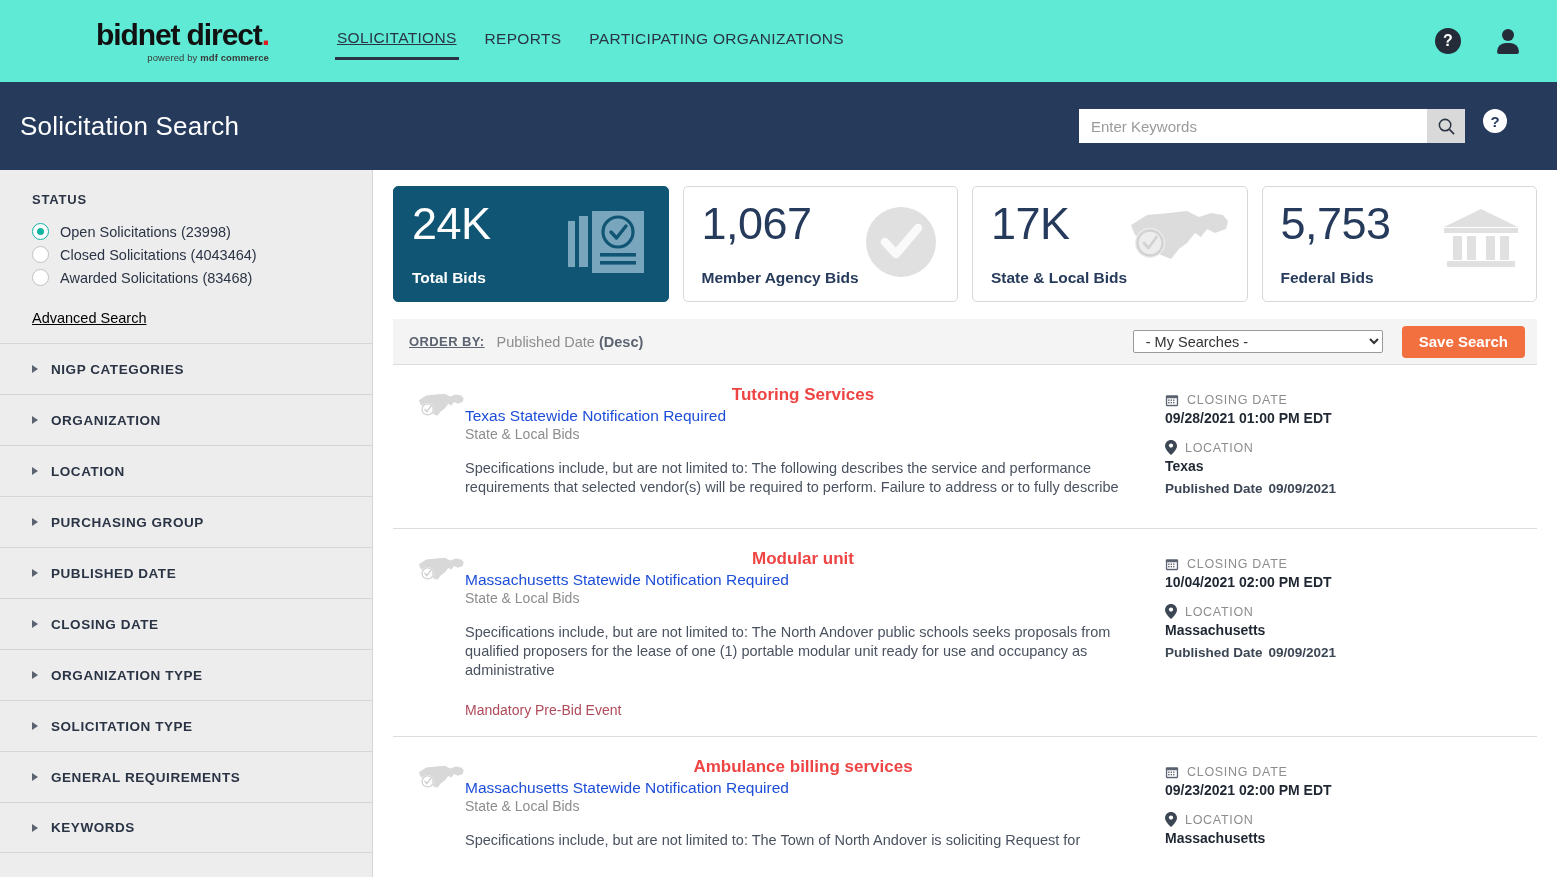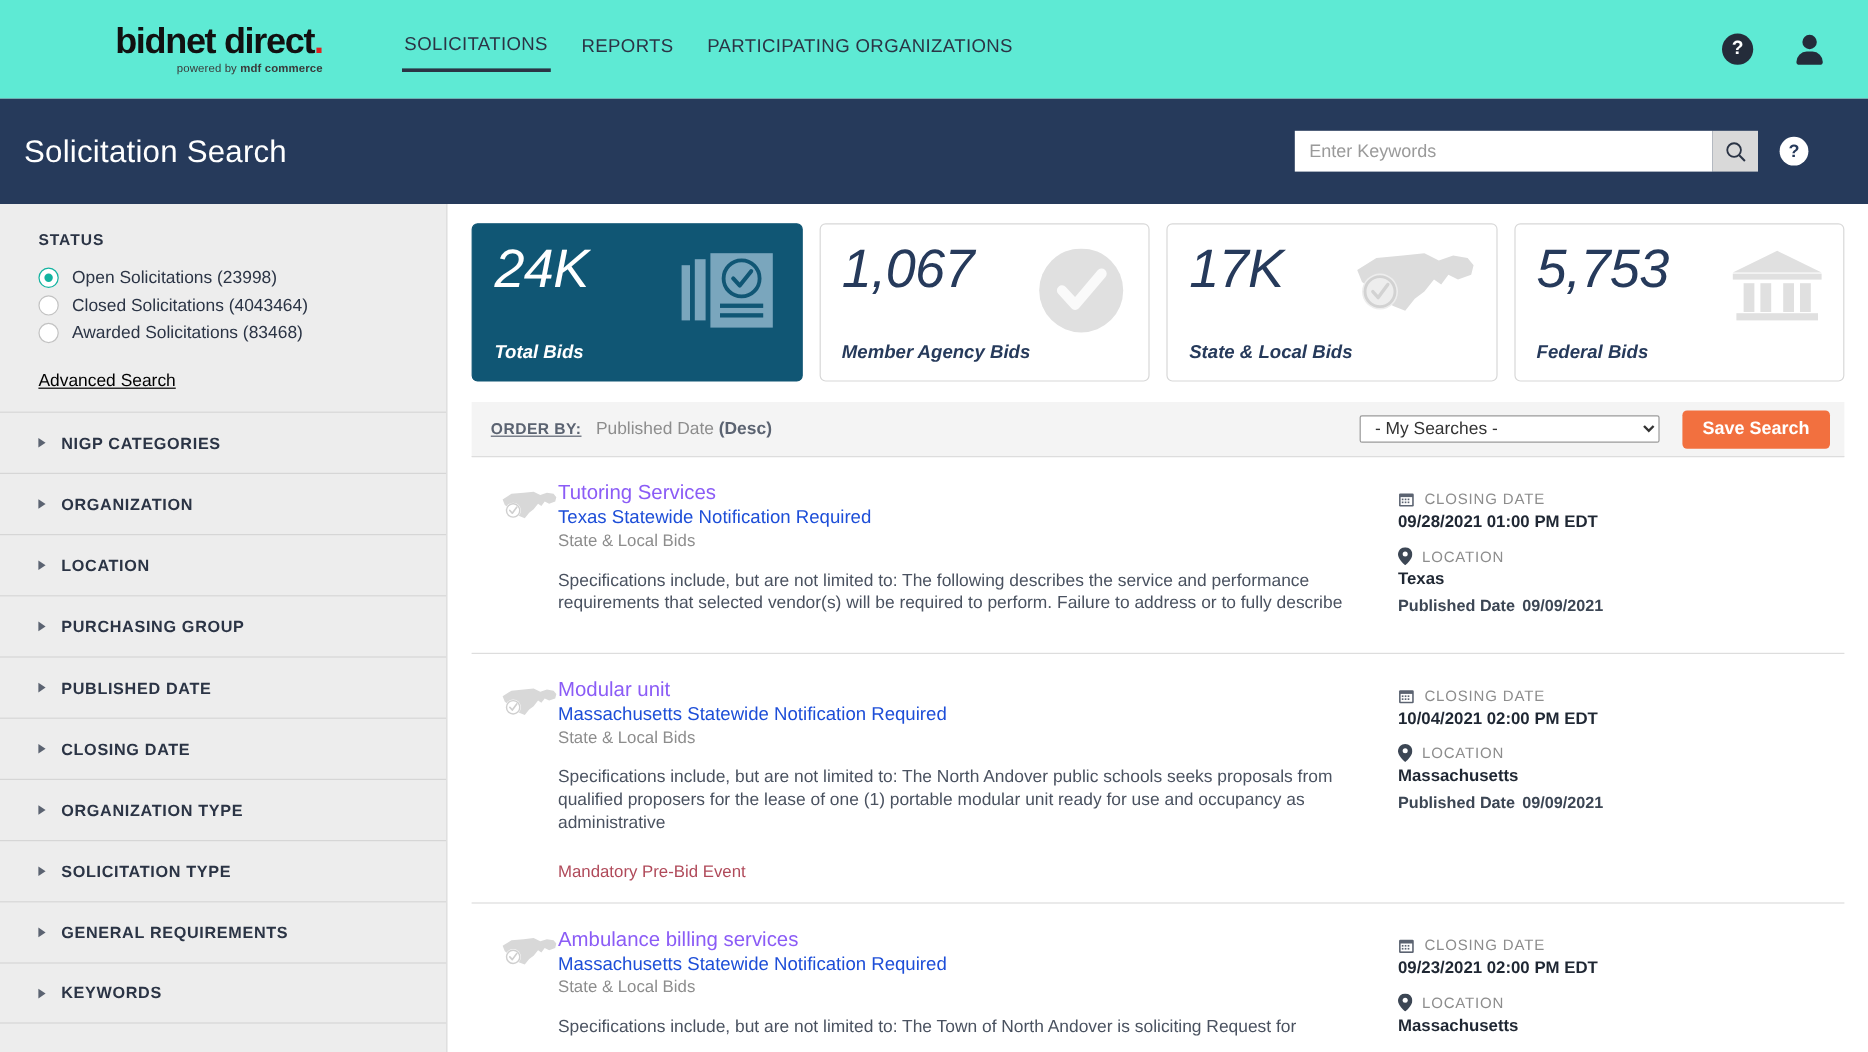--- a/index.html
+++ b/index.html
@@ -32,21 +32,21 @@
     align-self: flex-end; margin-top: 3px; white-space: nowrap;
   }
   .logo-sub b { font-weight: bold; }
 
   .mainmenu { display: flex; align-items: center; margin-left: 66px; gap: 24px; height: 82px; }
   .mainmenu a {
     font-size: 15.5px; letter-spacing: 0.3px;
     color: #2b3445; text-decoration: none;
     padding: 6px 2px 10px 2px; position: relative; white-space: nowrap;
   }
-  .mainmenu a.active { border-bottom: 3px solid #2b3445; }
+  .mainmenu a.active { border-bottom: 3px solid #2b3445; text-decoration: underline; }
 
   .nav-right { margin-left: auto; display: flex; align-items: center; gap: 34px; }
   .icon-circle-q {
     width: 26px; height: 26px; border-radius: 50%;
     background: #242c3a; color: #fff;
     display: flex; align-items: center; justify-content: center;
     font-size: 16px; font-weight: bold; line-height: 1;
   }
   .icon-user { width: 26px; height: 26px; position: relative; }
   .icon-user::before {
@@ -58,21 +58,21 @@
     width: 22px; height: 11px; border-radius: 11px 11px 3px 3px; background: #242c3a;
   }
 
   
   .searchbar {
     height: 88px; background: #263a5b;
     display: flex; align-items: center;
     padding: 0 50px 0 20px;
   }
   .page-title { color: #ffffff; font-size: 26px; font-weight: normal; letter-spacing: 0.2px; }
-  .search-wrap { margin-left: auto; display: flex; align-items: center; gap: 18px; }
+  .search-wrap { margin-left: auto; display: flex; align-items: flex-start; gap: 18px; }
   .search-box { display: flex; height: 34px; width: 386px; }
   .search-input {
     flex: 1; border: none; outline: none;
     background: #fff; font-size: 15px; padding: 0 12px;
     font-family: "Liberation Sans", sans-serif; color: #333;
   }
   .search-input::placeholder { color: #9a9a9a; }
   .search-btn {
     width: 38px; background: #d9d9d9; border: none; cursor: pointer;
     display: flex; align-items: center; justify-content: center;
@@ -126,26 +126,25 @@
     border-bottom: 4.5px solid transparent;
     margin-right: 13px;
   }
   .facet-label { font-size: 13.5px; font-weight: bold; letter-spacing: 0.55px; color: #2b3445; }
 
   
   .main { flex: 1; background: #ffffff; overflow: hidden; position: relative; }
 
   .cards { display: flex; gap: 14px; padding: 16px 20px 0 20px; }
   .card {
-    flex: 1; height: 132px; border-radius: 5px;
+    flex: 1; height: 116px; border-radius: 5px;
     border: 1px solid #d8d8d8; background: #fff;
     position: relative; padding: 14px 18px;
     display: flex; flex-direction: column; justify-content: space-between;
     overflow: hidden;
-    font-style: italic;
   }
   .card.primary { background: #105674; border-color: #105674; }
   .card-num { font-size: 45px; font-weight: 300; color: #263a5b; line-height: 1; letter-spacing: -0.5px; }
   .card.primary .card-num { color: #ffffff; }
   .card-label { font-size: 15.5px; font-weight: bold; color: #263a5b; }
   .card.primary .card-label { color: #ffffff; }
   .card-icon { position: absolute; right: 16px; top: 20px; opacity: 1; }
 
   
   .orderbar {
@@ -174,21 +173,21 @@
   }
 
   
   .results { margin: 0 20px; }
   .result {
     display: flex; border-bottom: 1px solid #dddddd;
     padding: 20px 0 18px 0;
   }
   .res-icon { width: 72px; flex: none; padding-left: 24px; padding-top: 6px; }
   .res-body { flex: 1; padding-right: 24px; max-width: 700px; }
-  .res-title { font-size: 17px; font-weight: normal; color: #8b5cf6; margin-bottom: 2px; }
+  .res-title { font-size: 17px; font-weight: bold; color: #ef4444; margin-bottom: 2px; text-align: center; }
   .res-sub { font-size: 15.5px; color: #1d4ed8; margin-bottom: 1px; }
   .res-type { font-size: 14px; color: #8d8d8d; }
   .res-desc { font-size: 14.5px; color: #4a5260; line-height: 1.32; margin-top: 17px; }
   .res-flag { font-size: 14px; color: #b04a5a; margin-top: 22px; }
   .res-meta { width: 300px; flex: none; padding-top: 8px; }
   .meta-group { margin-bottom: 14px; }
   .meta-head { display: flex; align-items: center; gap: 8px; }
   .meta-lbl { font-size: 12.5px; letter-spacing: 0.7px; color: #8d8d8d; }
   .meta-val { font-size: 14px; font-weight: bold; color: #1f2733; margin-top: 3px; }
   .meta-pub { font-size: 13.5px; font-weight: bold; color: #3c4654; margin-top: 7px; }

